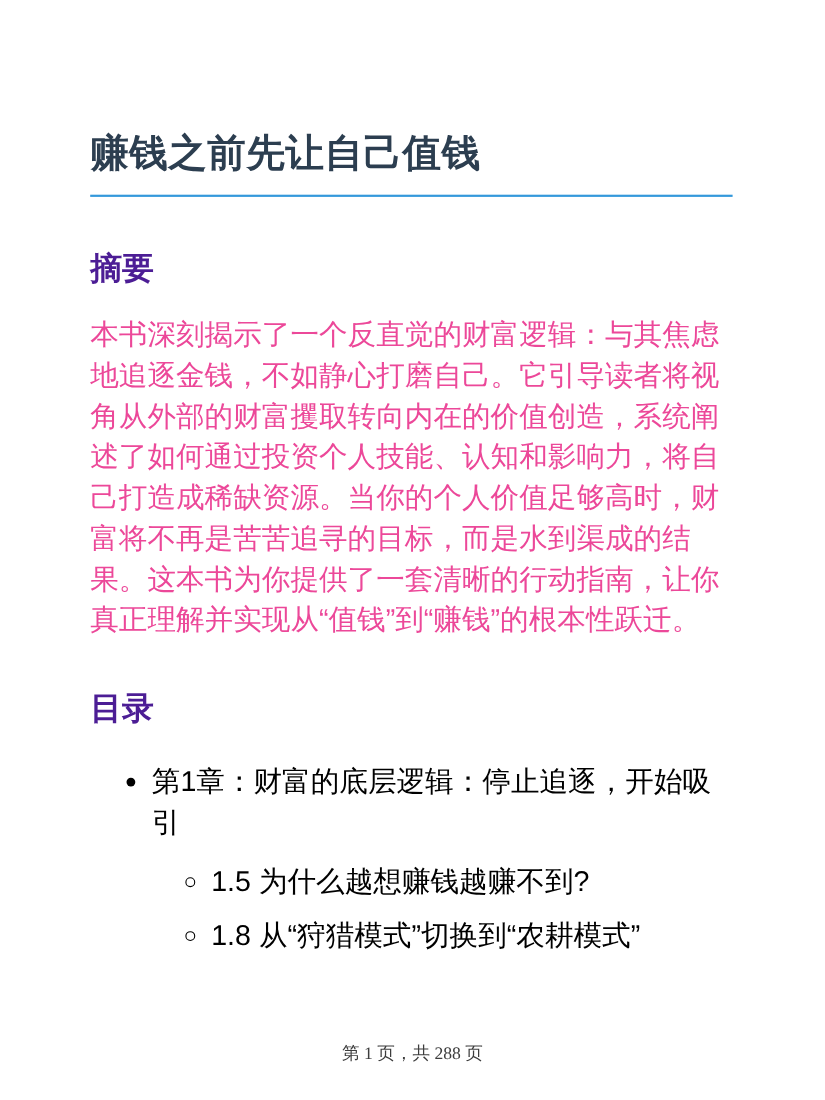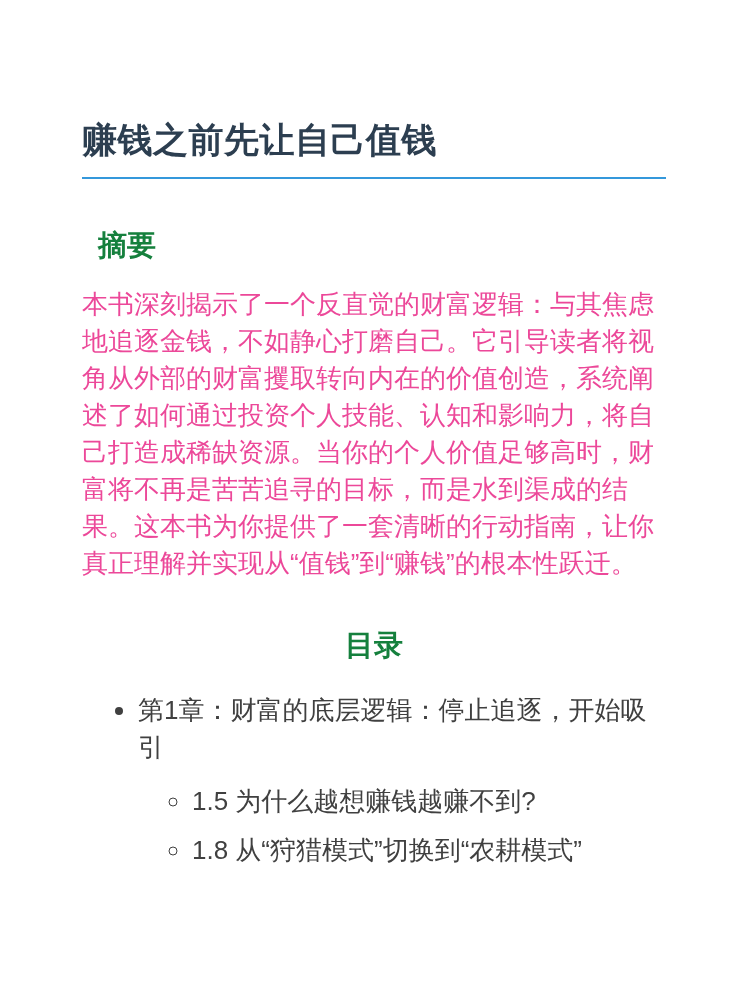--- a/index.html
+++ b/index.html
@@ -30,42 +30,42 @@
     color: #2c3e50;
     letter-spacing: 0.5px;
   }
   .title-rule {
     height: 2px;
     background: #3498db;
     margin-top: 15px;
     border: none;
   }
   .section-heading {
-    margin: 16px;
+    margin: 0;
     font-size: 29px;
     line-height: 1.2;
     font-weight: 700;
-    color: #15803d;
+    color: #4c1d95;
   }
   .abstract-heading { margin-top: 49px; }
-  .toc-heading { margin-top: 46px; text-align: center; }
+  .toc-heading { margin-top: 46px; }
   .abstract-text {
     margin: 23px 0 0 0;
     font-size: 26px;
     line-height: 37px;
     color: #ec4899;
     text-align: left;
   }
   ul.toc-l1 {
     margin: 30px 0 0 0;
     padding: 0 0 0 56px;
     list-style: disc;
     font-size: 26px;
     line-height: 37px;
-    color: #404040;
+    color: #000000;
   }
   ul.toc-l1 > li > .toc-chapter-label {
     display: inline-block;
     max-width: 520px;
     vertical-align: top;
   }
   ul.toc-l2 {
     margin: 17px 0 0 0;
     padding: 0 0 0 54px;
     list-style: circle;
@@ -109,14 +109,15 @@
             <span>1.5 为什么越想赚钱越赚不到?</span>
           </li>
           <li>
             <span>1.8 从“狩猎模式”切换到“农耕模式”</span>
           </li>
         </ul>
       </li>
     </ul>
   </section>
 
+  <footer class="page-footer">第 1 页，共 288 页</footer>
 
 </main>
 
 </body></html>

